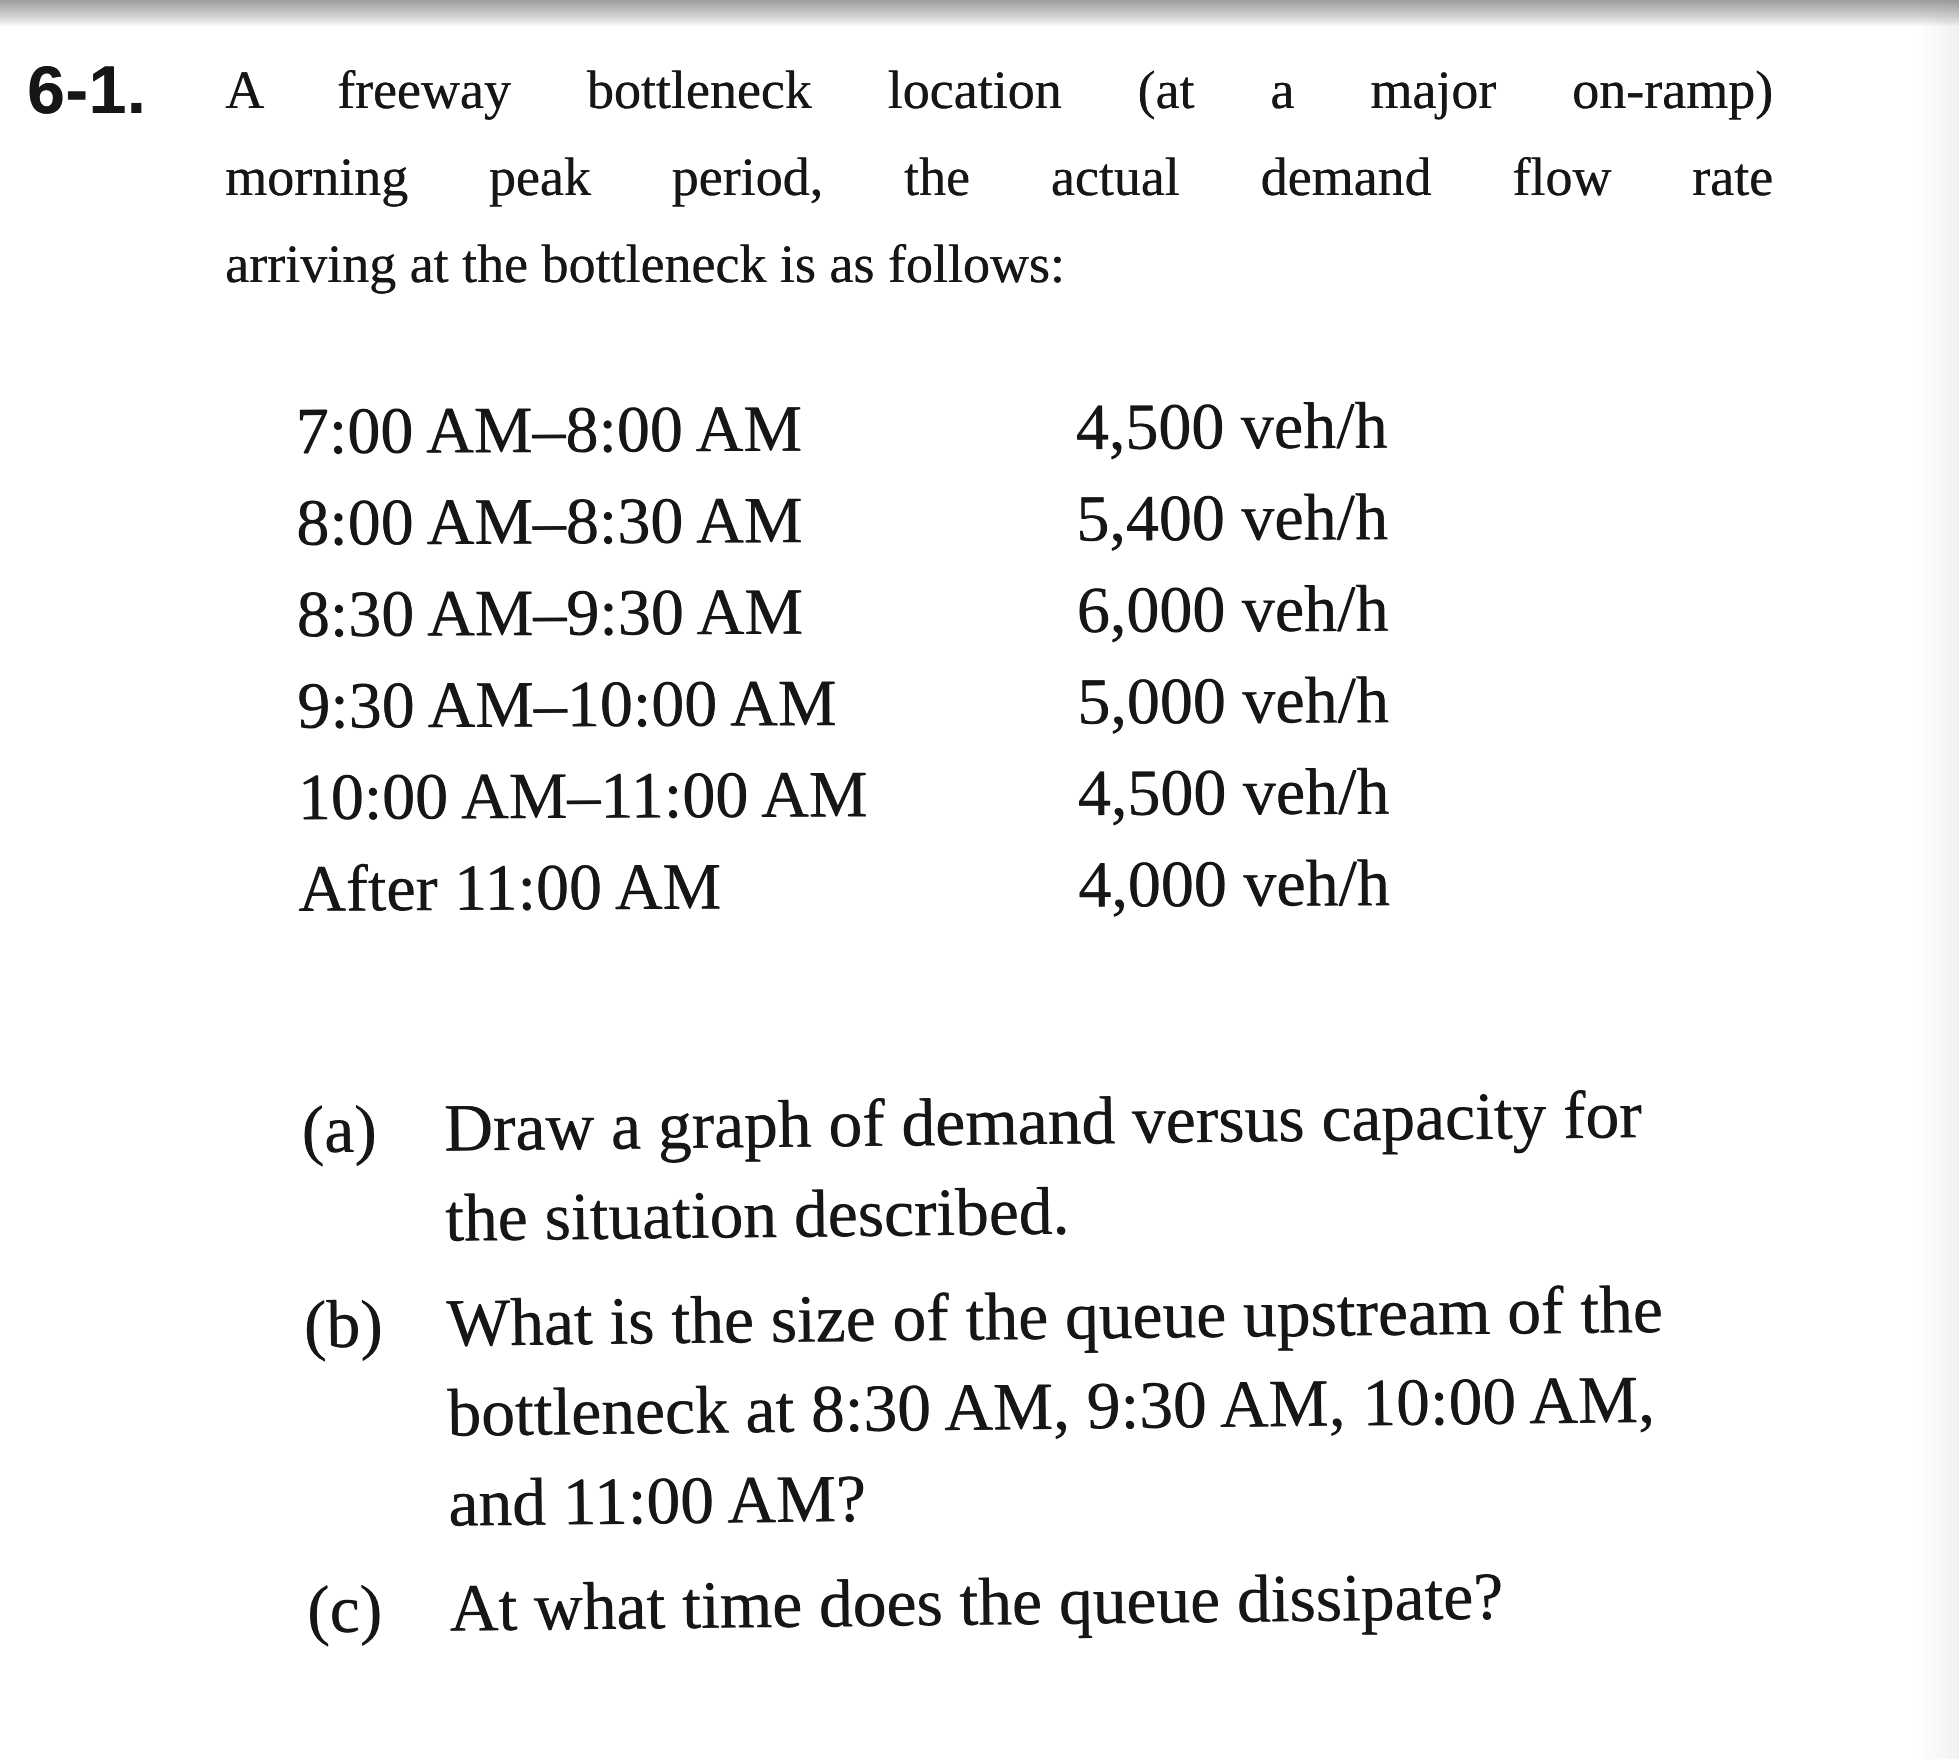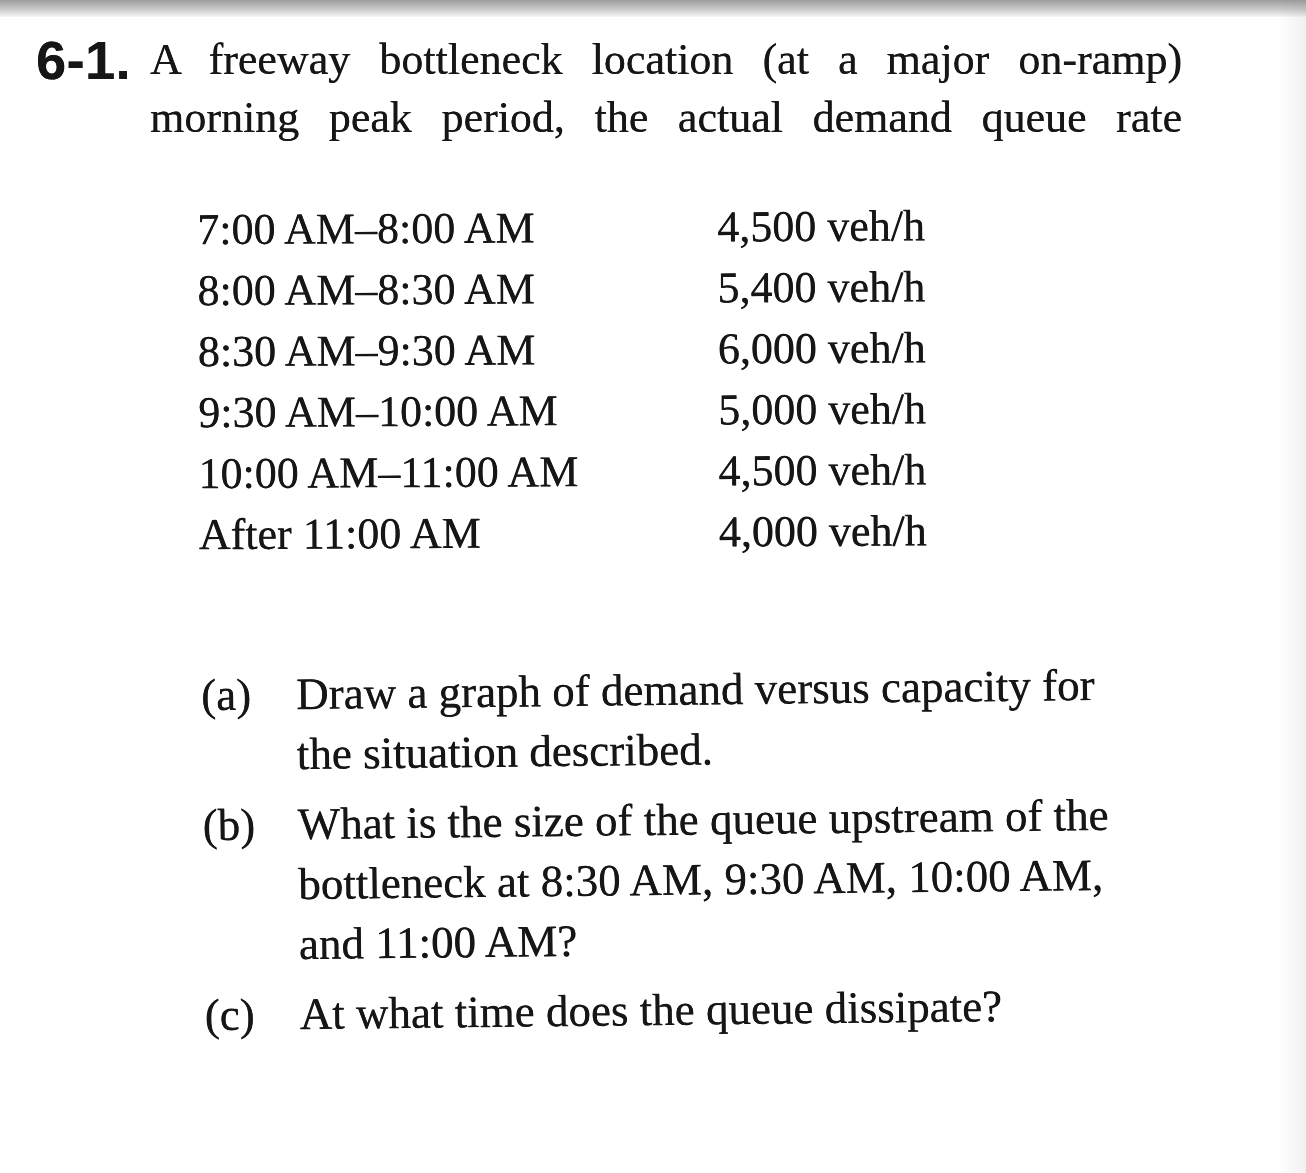--- a/index.html
+++ b/index.html
@@ -40,31 +40,31 @@
     padding-top: 14px;
   }
 
   
   .problem-head {
     display: flex;
   }
   .problem-number {
     width: 150px;
     box-sizing: border-box;
-    padding-left: 36px;
+    padding-left: 18px;
     flex: none;
     font-family: "Liberation Sans", sans-serif;
     font-weight: bold;
-    font-size: 54px;
+    font-size: 45px;
     line-height: 58px;
     letter-spacing: 0.5px;
   }
   .statement {
     width: 1032px;
-    font-size: 44px;
+    font-size: 36px;
     line-height: 58px;
   }
   .statement .just {
     text-align: justify;
     text-align-last: justify;
   }
 
   
   .demand-table {
     margin: 52px 0 0 197px;
@@ -106,21 +106,22 @@
 <body>
 
 <div class="scan-top-edge"></div>
 
 <div class="content">
 
   <div class="problem-head">
     <div class="problem-number">6-1.</div>
     <div class="statement">
       <div class="just">A freeway bottleneck location (at a major on-ramp)</div>
-      <div class="just">morning peak period, the actual demand queue rate</div>
+      <div class="just">morning peak period, the actual demand flow rate</div>
+      <div>arriving at the bottleneck is as follows:</div>
     </div>
   </div>
 
   <div class="demand-table">
     <div class="trow">
       <span class="tperiod">7:00 AM–8:00 AM</span>
       <span class="tflow">4,500 veh/h</span>
     </div>
     <div class="trow">
       <span class="tperiod">8:00 AM–8:30 AM</span>

